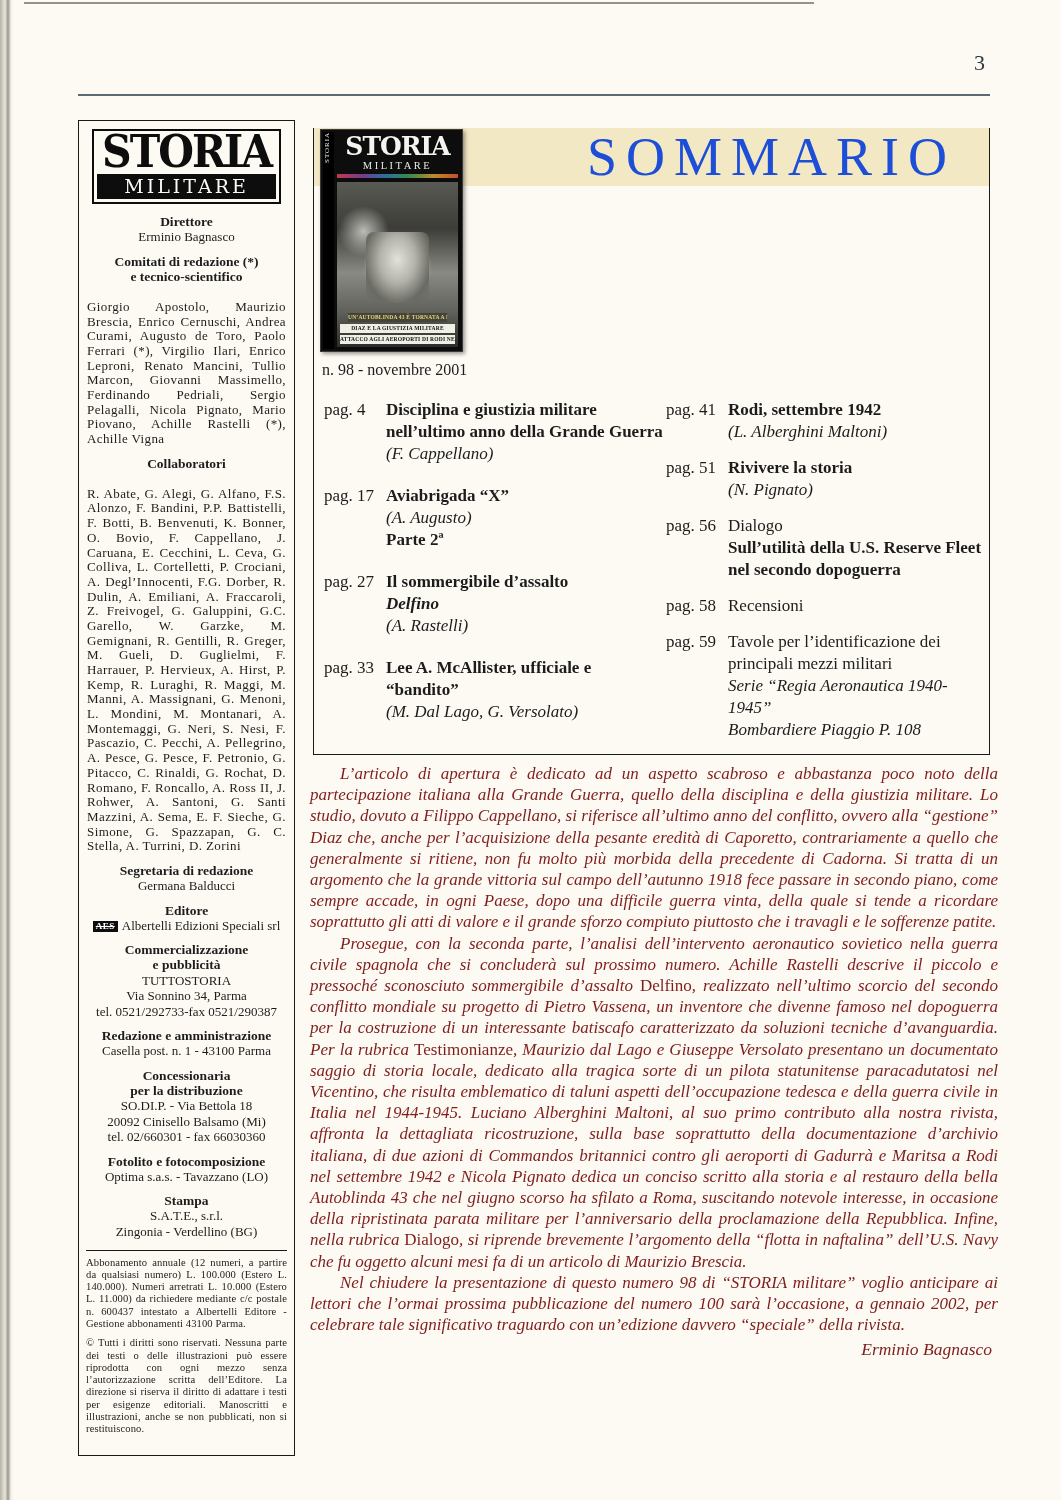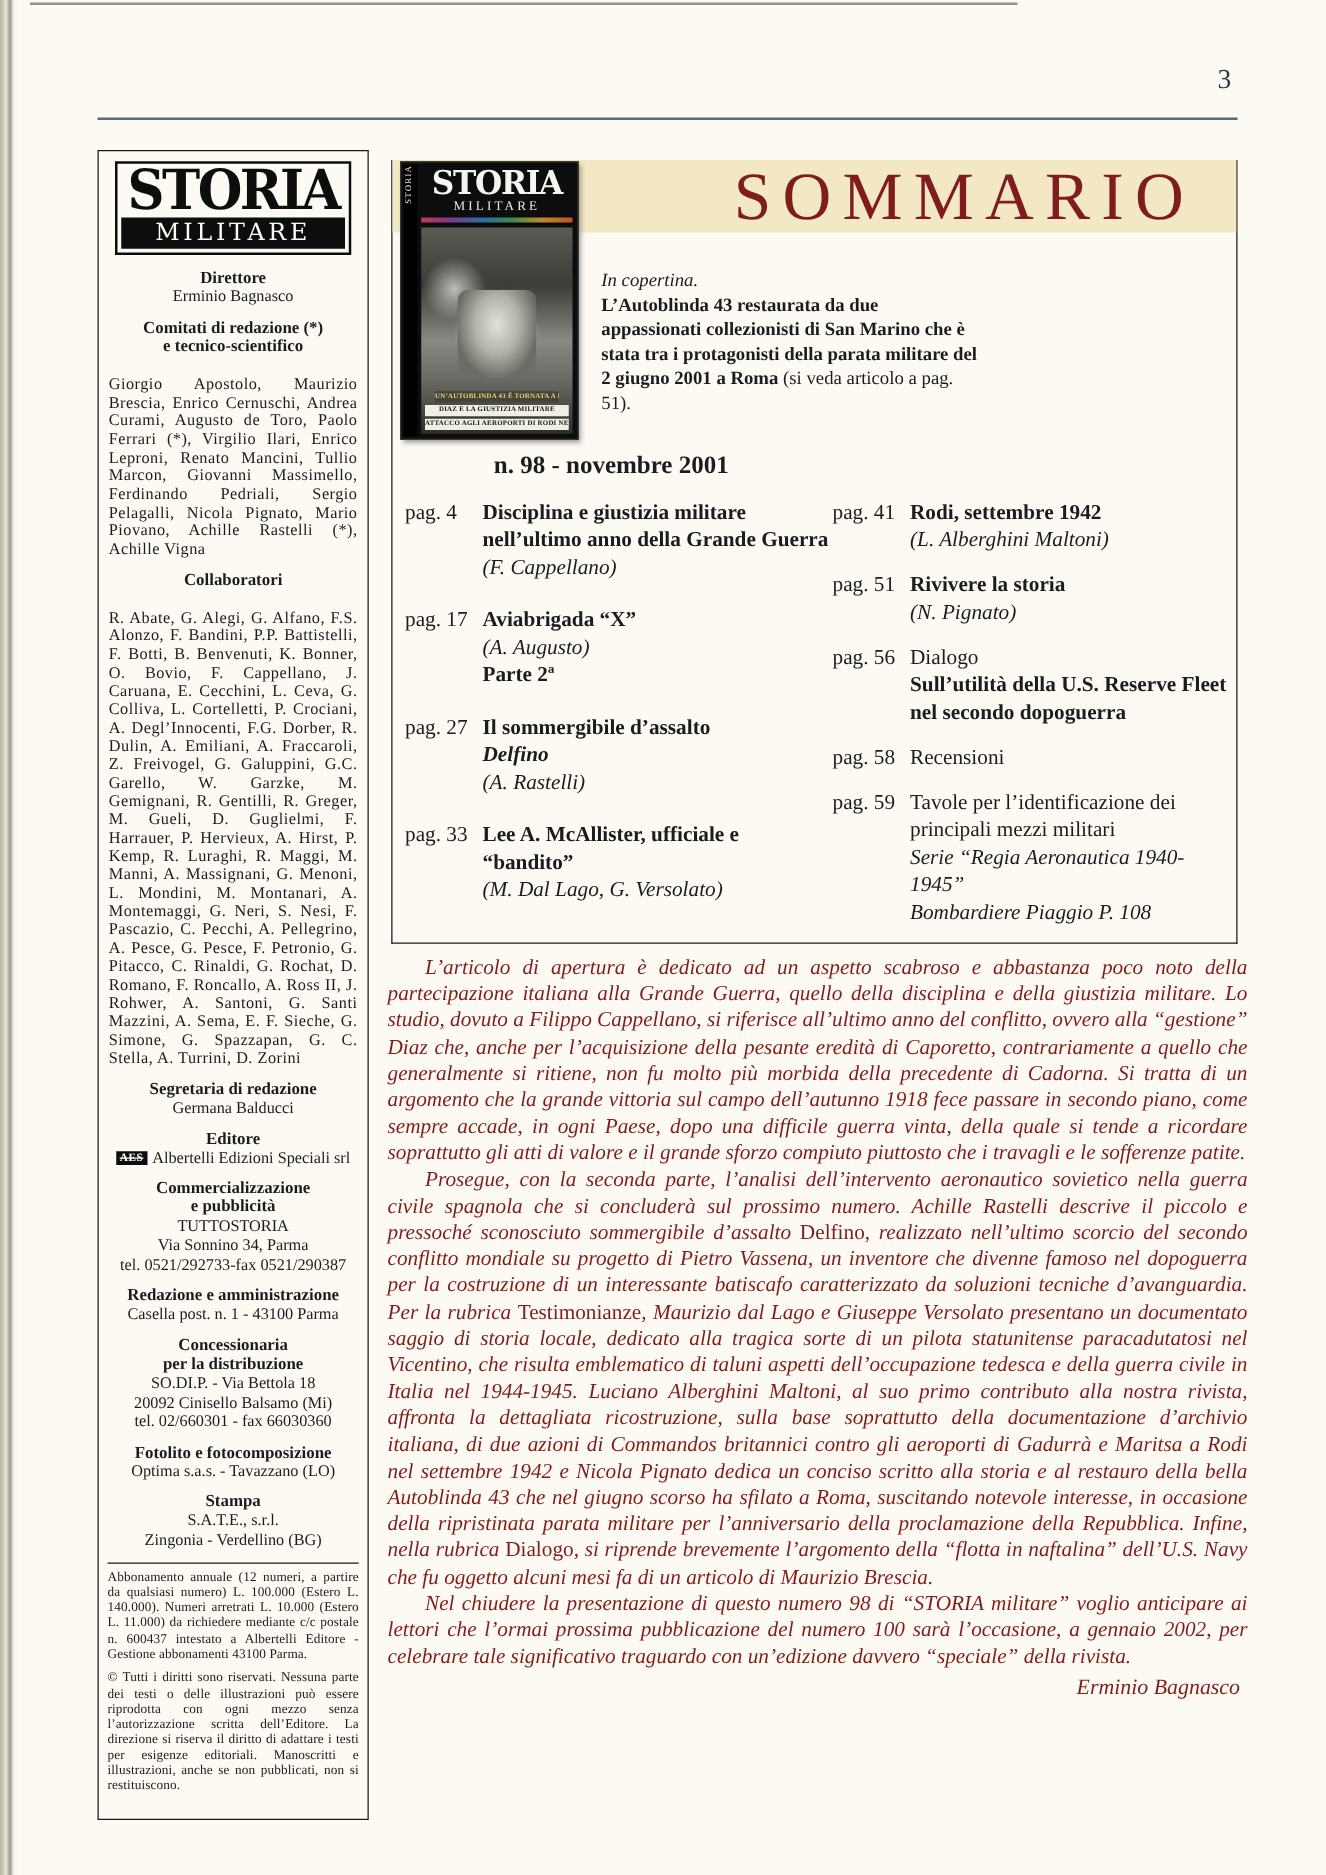--- a/index.html
+++ b/index.html
@@ -37,21 +37,21 @@
   .sb-divider{border-top:1.5px solid #1a1a1a;margin:10px 0 6px 0;}
   .sb-footnote{font-size:10.6px;line-height:1.16;text-align:justify;text-align-last:left;
     margin-bottom:7px;letter-spacing:.1px;}
 
   
   .toc-box{position:absolute;left:313px;top:128px;width:677px;height:627px;box-sizing:border-box;
     border-left:1.5px solid #1a1a1a;border-right:1.5px solid #1a1a1a;border-bottom:1.5px solid #1a1a1a;}
   .sommario-band{position:absolute;left:0;top:0;right:0;height:58px;background:#f3e8c4;}
   .sommario-title{position:absolute;left:250px;right:10px;top:0;height:58px;
     display:flex;align-items:center;justify-content:center;
-    color:#7f1d1d;font-size:54px;letter-spacing:9px;font-family:"Liberation Serif",serif;}
+    color:#1d4ed8;font-size:54px;letter-spacing:9px;font-family:"Liberation Serif",serif;}
 
   
   .cover{position:absolute;left:6px;top:1px;width:143px;height:223px;background:#0d0d0d;
     border:1px solid #3a3a3a;box-shadow:2px 2px 4px rgba(0,0,0,.4);padding:2px;box-sizing:border-box;}
   .cover-spine{position:absolute;left:2px;top:2px;bottom:2px;width:11px;background:#000;
     color:#e8e8e8;font-size:7px;letter-spacing:1px;writing-mode:vertical-rl;
     transform:rotate(180deg);text-align:right;padding-top:4px;box-sizing:border-box;}
   .cover-main{margin-left:12px;height:100%;position:relative;}
   .cover-storia{color:#f5f5f0;font-family:"DejaVu Serif",serif;font-weight:bold;
     font-size:25px;line-height:1;text-align:center;letter-spacing:-1px;margin-top:2px;transform:scaleY(1.05);}
@@ -71,22 +71,22 @@
   .cover-cap{background:#efefe6;color:#111;font-size:5.5px;font-weight:bold;line-height:9px;
     height:9px;text-align:center;margin-top:2px;overflow:hidden;white-space:nowrap;letter-spacing:.2px;}
   .cover-cap.cap-dark{background:#44443a;color:#e6d878;margin-left:8px;margin-right:8px;}
 
   
   .in-copertina{position:absolute;left:167px;top:88px;width:302px;font-size:15px;line-height:19.5px;}
   .ic-label{display:block;font-style:italic;}
   .ic-bold{font-weight:bold;}
 
   
-  .issue-line{position:absolute;left:8px;top:233px;width:334px;text-align:center;
-    font-weight:bold;font-size:20px;}
+  .issue-line{position:absolute;left:8px;top:233px;width:334px;
+    font-weight:normal;font-size:16px;}
   .toc-col{position:absolute;top:271px;}
   .toc-col-left{left:10px;width:340px;}
   .toc-col-right{left:352px;width:318px;}
   .toc-entry{display:flex;margin-bottom:20px;}
   .toc-col-right .toc-entry{margin-bottom:14px;}
   .toc-page{font-weight:normal;font-size:17px;width:62px;flex:0 0 62px;line-height:22px;}
   .toc-lines{flex:1;}
   .toc-line{font-size:17px;line-height:22px;}
   .s-bold{font-weight:bold;}
   .s-italic{font-style:italic;}
@@ -187,23 +187,20 @@
           <div class="cover-vehicle"></div>
           <div class="cover-captions">
               <div class="cover-cap cap-dark">UN’AUTOBLINDA 43 È TORNATA A ROMA</div>
               <div class="cover-cap">DIAZ E LA GIUSTIZIA MILITARE</div>
               <div class="cover-cap">ATTACCO AGLI AEROPORTI DI RODI NEL 1942</div>
             </div>
         </div>
       </div>
     </div>
 
-    <div class="in-copertina">
-      <span class="ic-label">In copertina.</span><span class="ic-bold">L’Autoblinda 43 restaurata da due appassionati collezionisti di San Marino che è stata tra i protagonisti della parata militare del 2 giugno 2001 a Roma</span><span class="ic-normal"> (si veda articolo a pag. 51).</span>
-    </div>
 
     <div class="issue-line">n. 98 - novembre 2001</div>
 
     <div class="toc-col toc-col-left">
         <div class="toc-entry">
           <div class="toc-page">pag. 4</div>
           <div class="toc-lines">
             <div class="toc-line s-bold">Disciplina e giustizia militare nell’ultimo anno della Grande Guerra</div>
             <div class="toc-line s-italic">(F. Cappellano)</div>
           </div>

